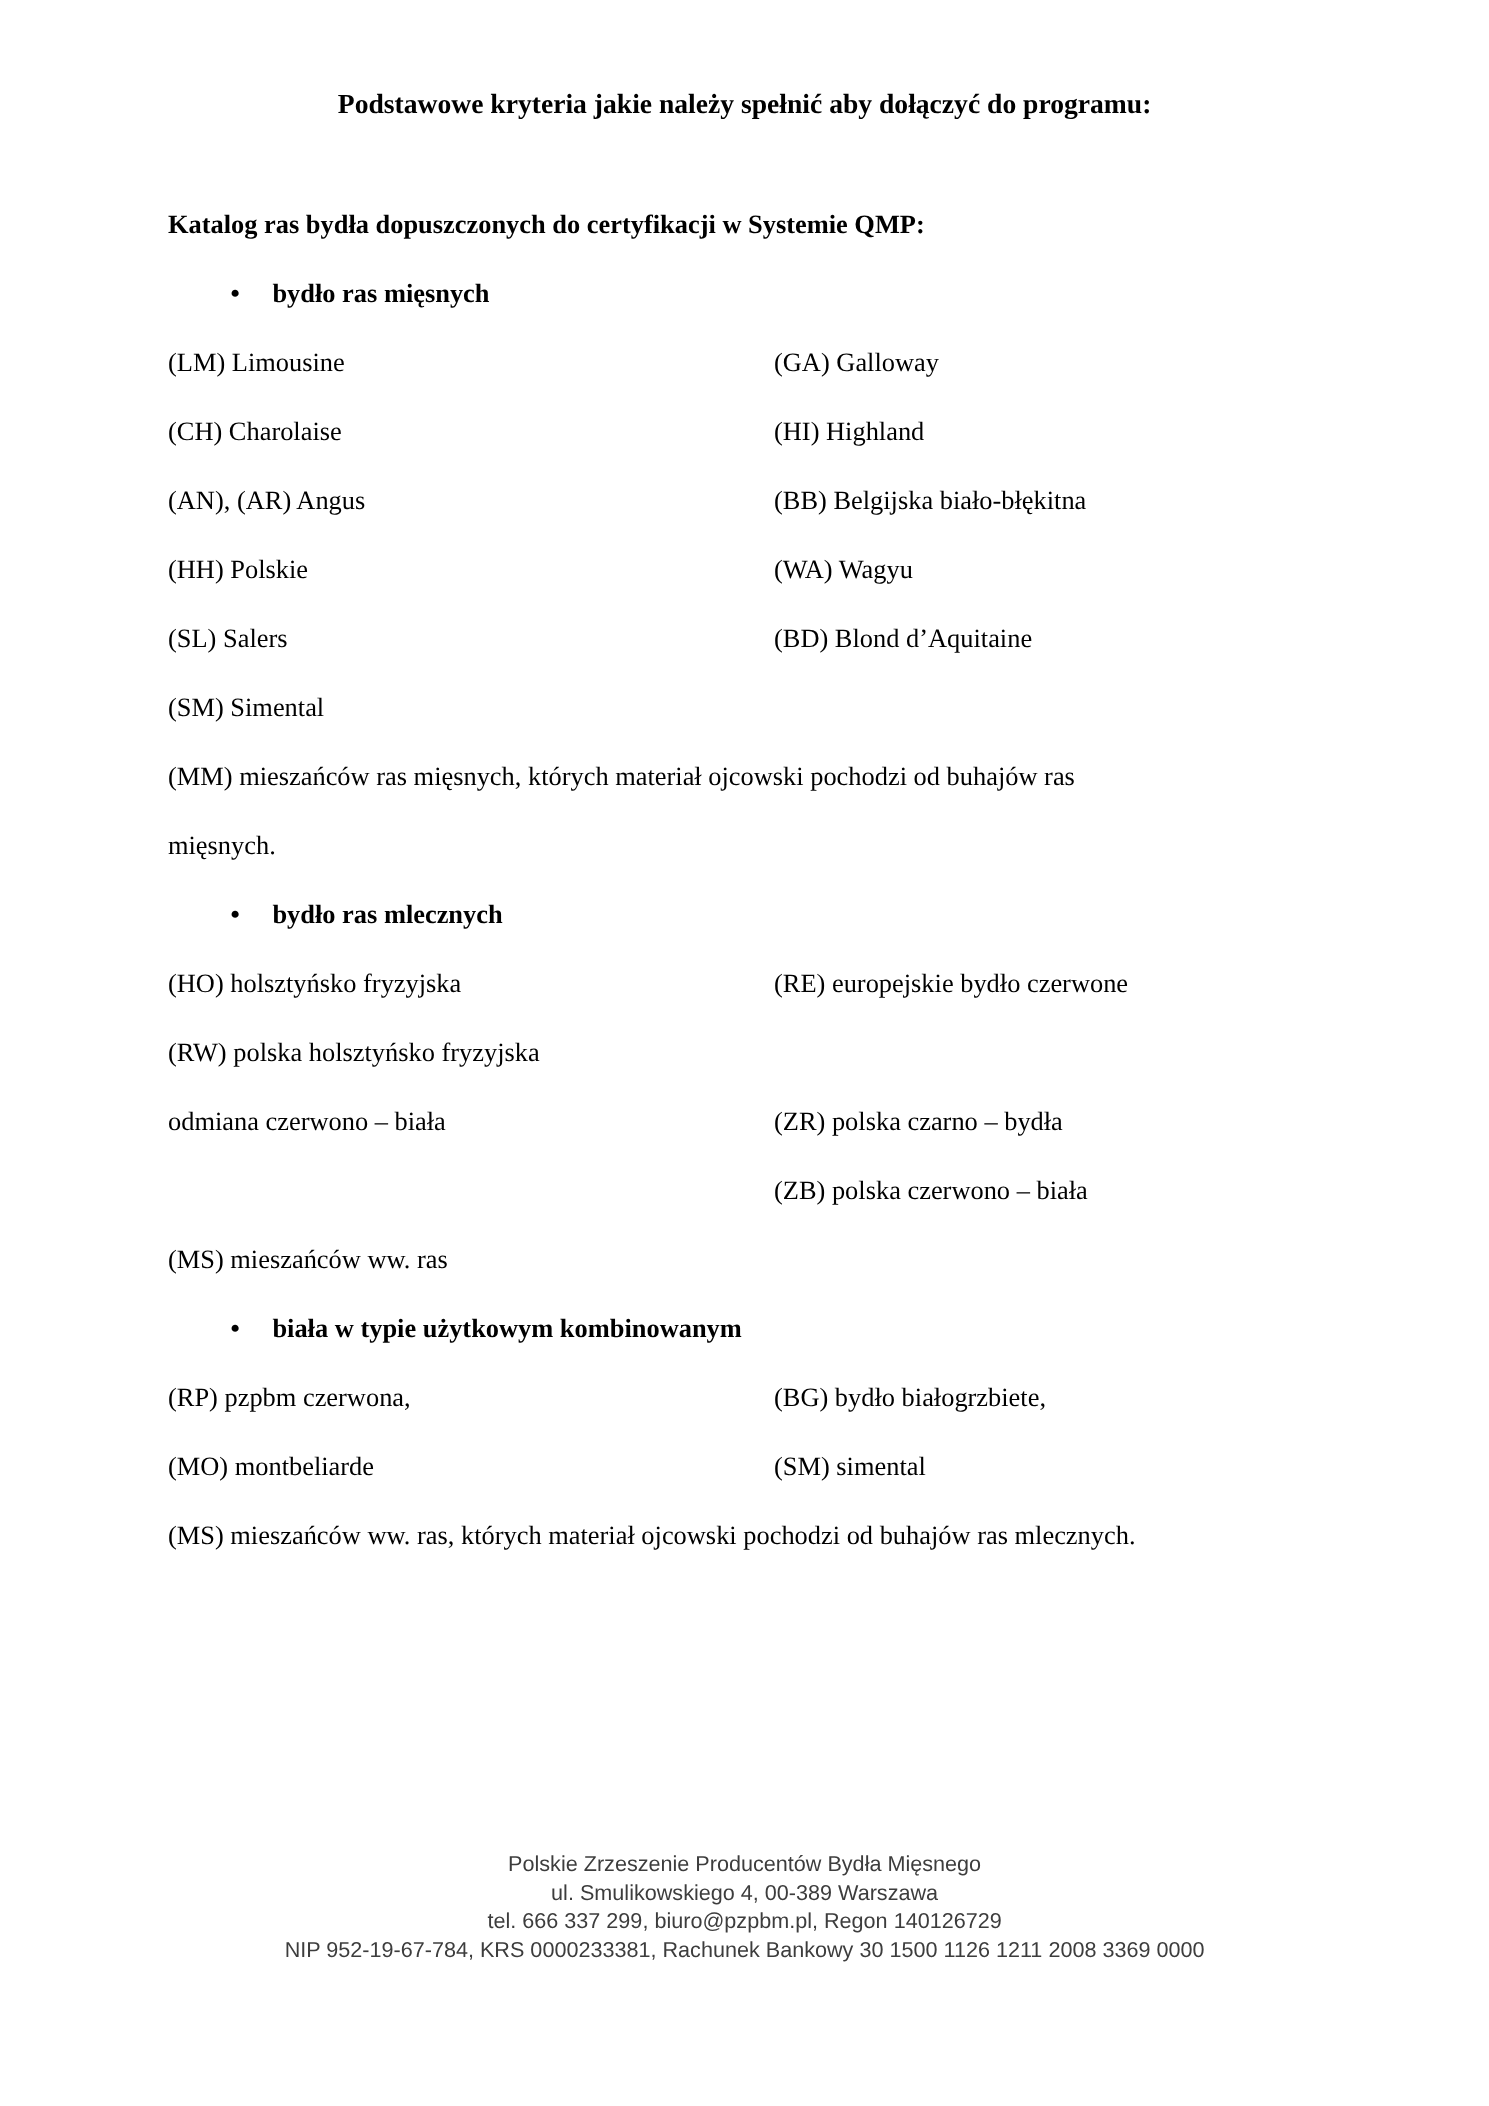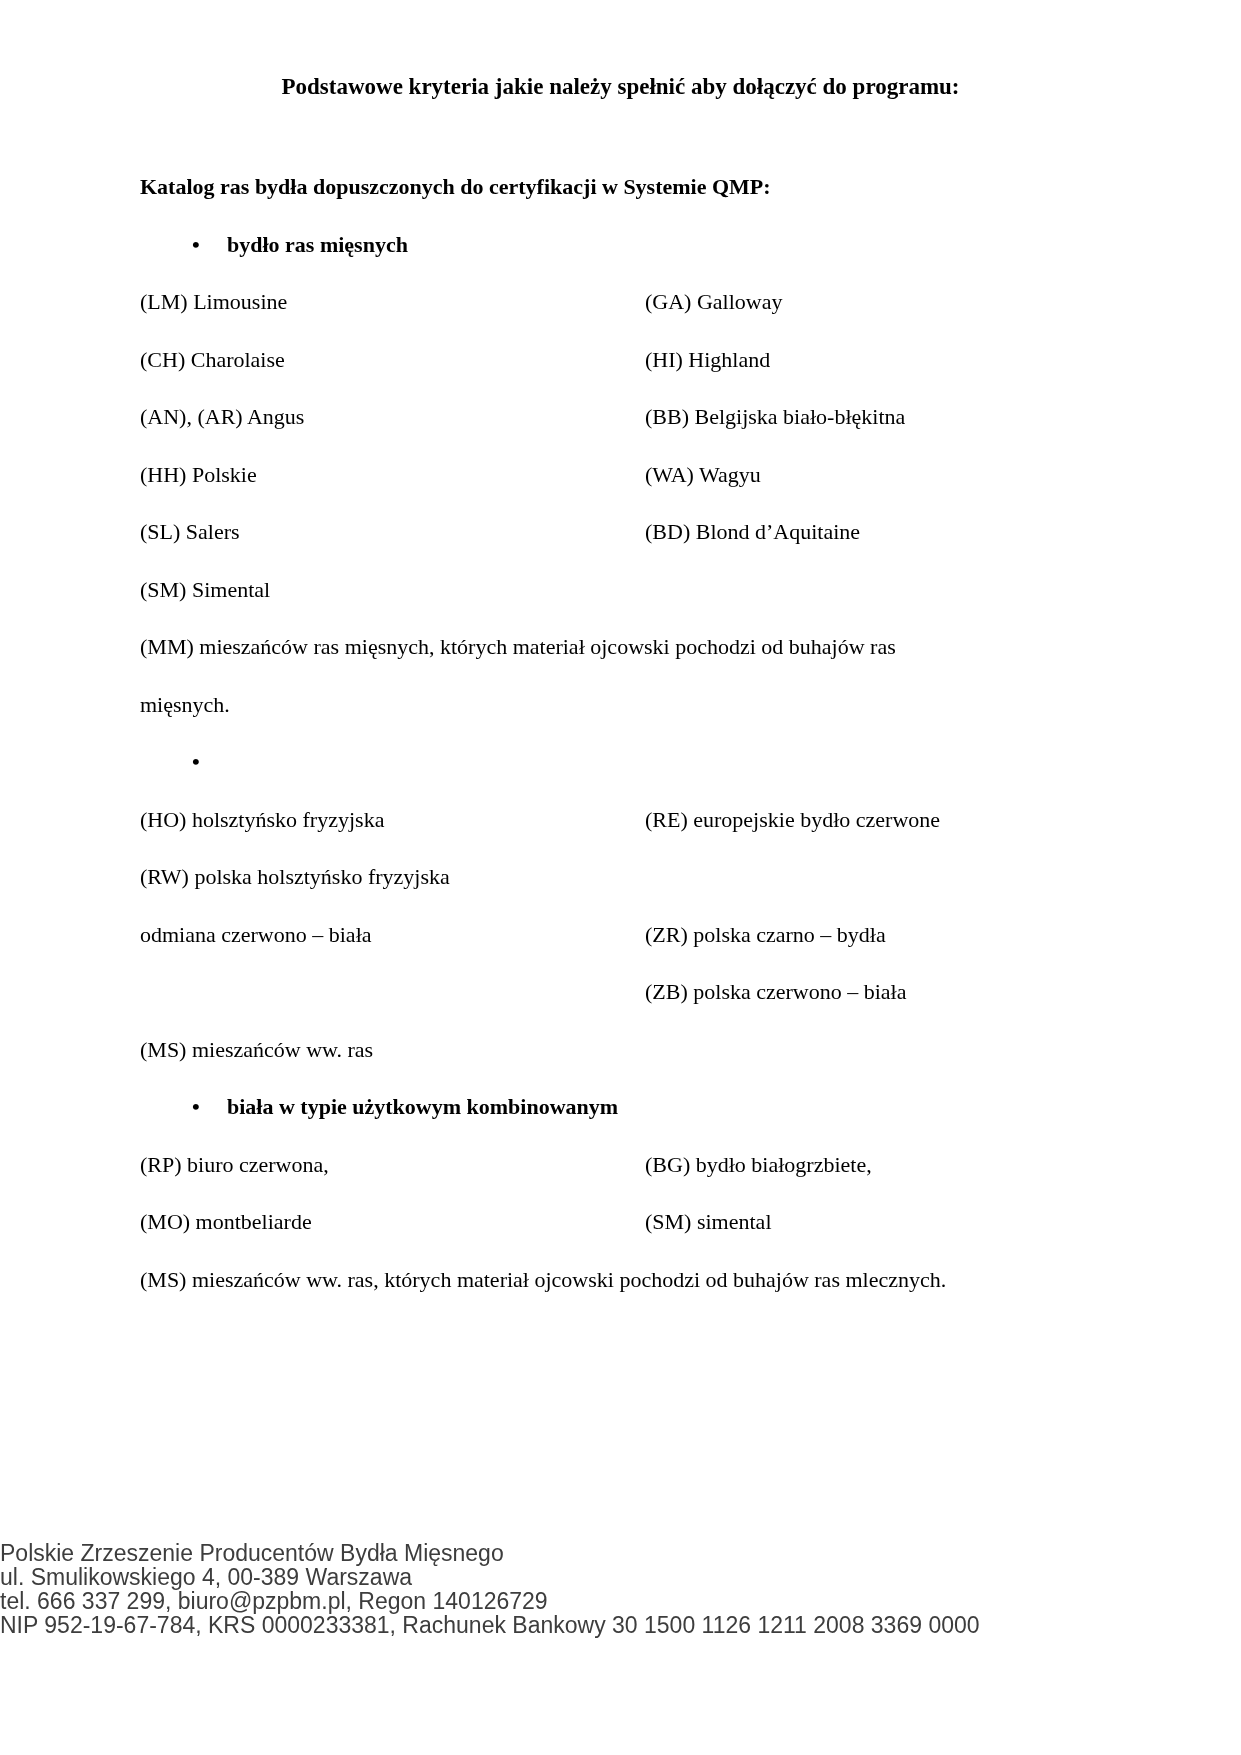--- a/index.html
+++ b/index.html
@@ -50,22 +50,23 @@
   .bullet-label {
     position: absolute;
     left: 87px;
     font-weight: bold;
   }
   .footer {
     position: absolute;
     top: 1541px;
     left: 0;
     width: 1241px;
+    text-align: center;
     font-family: "Liberation Sans", sans-serif;
-    font-size: 23px;
+    font-size: 18px;
     line-height: 24px;
     color: #3d3d3d;
   }
 </style>
 </head>
 <body>
 
 <div class="doc-title">Podstawowe kryteria jakie należy spełnić aby dołączyć do programu:</div>
 
 <div class="flow">
@@ -100,20 +101,21 @@
   <div class="line">
     <span class="cell-left">(SM) Simental</span>
     <span class="cell-right"></span>
   </div>
 
   <div class="line">(MM) mieszańców ras mięsnych, których materiał ojcowski pochodzi od buhajów ras</div>
   <div class="line">mięsnych.</div>
 
   <div class="line">
     <span class="bullet-dot">•</span>
+    <span class="bullet-label">bydło ras mlecznych</span>
   </div>
 
   <div class="line">
     <span class="cell-left">(HO) holsztyńsko fryzyjska</span>
     <span class="cell-right">(RE) europejskie bydło czerwone</span>
   </div>
   <div class="line">
     <span class="cell-left">(RW) polska holsztyńsko fryzyjska</span>
   </div>
   <div class="line">
@@ -126,21 +128,21 @@
   </div>
 
   <div class="line">(MS) mieszańców ww. ras</div>
 
   <div class="line">
     <span class="bullet-dot">•</span>
     <span class="bullet-label">biała w typie użytkowym kombinowanym</span>
   </div>
 
   <div class="line">
-    <span class="cell-left">(RP) biuro czerwona,</span>
+    <span class="cell-left">(RP) pzpbm czerwona,</span>
     <span class="cell-right">(BG) bydło białogrzbiete,</span>
   </div>
   <div class="line">
     <span class="cell-left">(MO) montbeliarde</span>
     <span class="cell-right">(SM) simental</span>
   </div>
 
   <div class="line">(MS) mieszańców ww. ras, których materiał ojcowski pochodzi od buhajów ras mlecznych.</div>
 
 </div>

